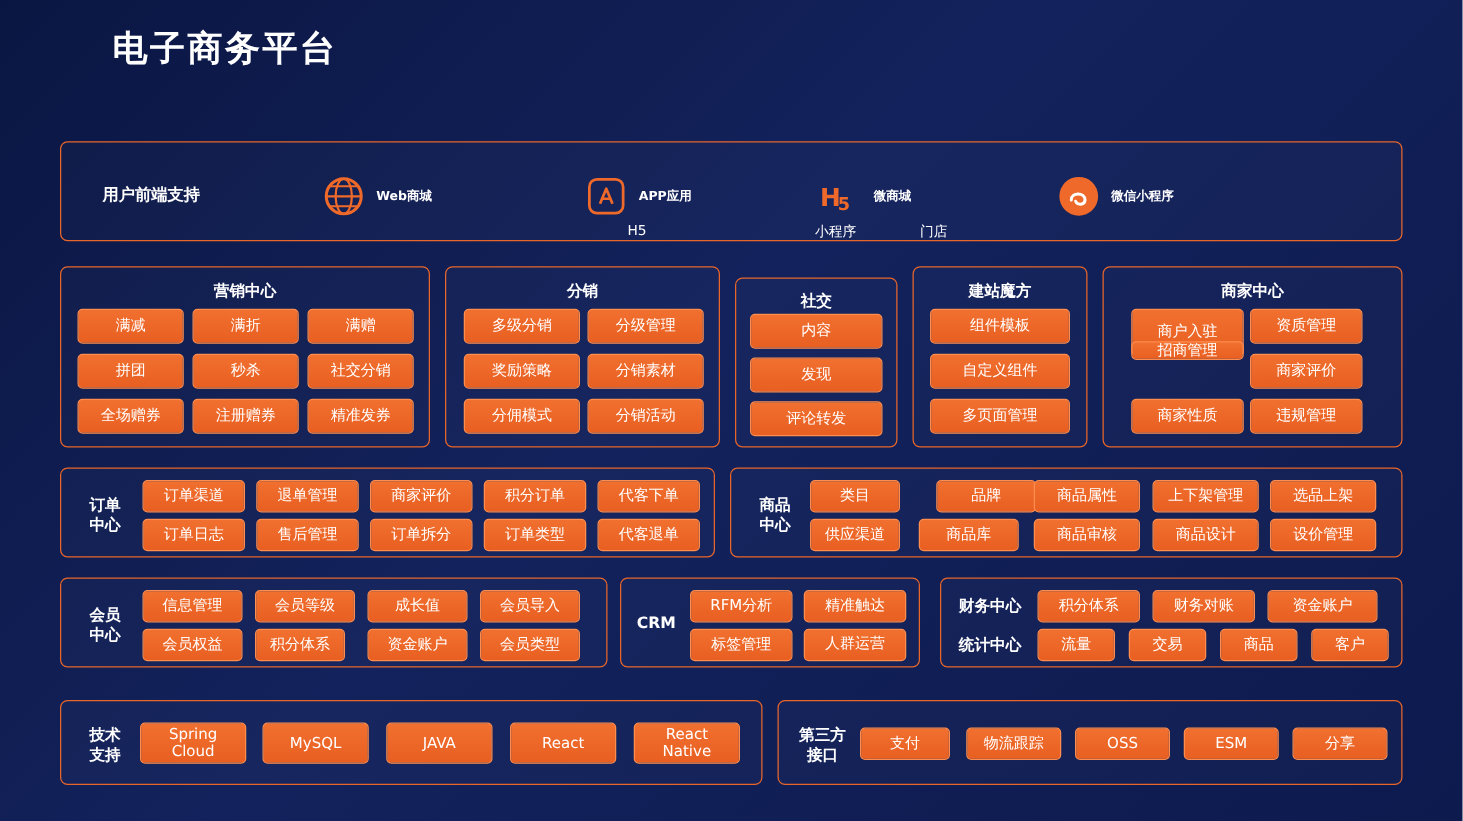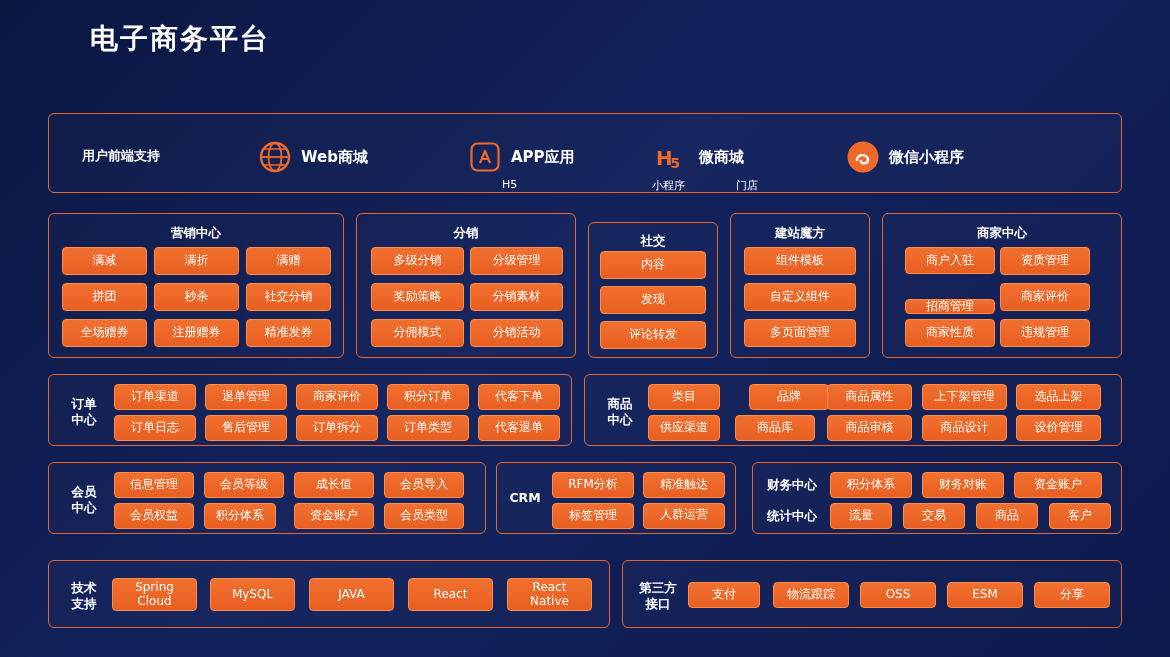--- a/index.html
+++ b/index.html
@@ -45,21 +45,21 @@
     line-height:1.15;
     padding:2px 4px;
     position:absolute;
   }
 
   
   #frontend-panel { left:48px; top:113px; width:1074px; height:80px; }
   #frontend-label { left:82px; top:147px; font-size:13px; font-weight:bold; }
   .fe-item { position:absolute; display:flex; align-items:center; }
   .fe-icon { width:34px; height:34px; margin-right:9px; display:flex; align-items:center; justify-content:center; }
-  .fe-text { font-size:15px; font-weight:bold; color:#fff; }
+  .fe-text { font-size:10px; font-weight:bold; color:#fff; }
   .fe-sub { position:absolute; font-size:11px; color:#fff; }
 
   
   #p-marketing { left:48px; top:213px; width:296px; height:145px; }
   #p-distrib   { left:356px; top:213px; width:220px; height:145px; }
   #p-social    { left:588px; top:222px; width:130px; height:136px; }
   #p-site      { left:730px; top:213px; width:140px; height:145px; }
   #p-merchant  { left:882px; top:213px; width:240px; height:145px; }
 
   
@@ -158,23 +158,23 @@
 <div class="chip" style="left:600px; top:321px; width:106px; height:28px;">评论转发</div>
 
 <div class="panel" id="p-site"></div>
 <div class="panel-title" style="left:730px; top:225px; width:140px;">建站魔方</div>
 <div class="chip" style="left:744px; top:247px; width:112px; height:28px;">组件模板</div>
 <div class="chip" style="left:744px; top:283px; width:112px; height:28px;">自定义组件</div>
 <div class="chip" style="left:744px; top:319px; width:112px; height:28px;">多页面管理</div>
 
 <div class="panel" id="p-merchant"></div>
 <div class="panel-title" style="left:882px; top:225px; width:240px;">商家中心</div>
-<div class="chip" style="left:905px; top:247px; width:90px; height:27px;">商户入驻</div>
+<div class="chip" style="left:905px; top:247px; width:90px; height:38px;">商户入驻</div>
 <div class="chip" style="left:1000px; top:247px; width:90px; height:28px;">资质管理</div>
-<div class="chip" style="left:905px; top:299px; width:90px; height:15px;">招商管理</div>
+<div class="chip" style="left:905px; top:273px; width:90px; height:15px;">招商管理</div>
 <div class="chip" style="left:1000px; top:283px; width:90px; height:28px;">商家评价</div>
 <div class="chip" style="left:905px; top:319px; width:90px; height:28px;">商家性质</div>
 <div class="chip" style="left:1000px; top:319px; width:90px; height:28px;">违规管理</div>
 
 <div class="panel" id="p-order"></div>
 <div class="side-label" style="position:absolute; left:58px; top:396px; width:52px;">
   <div>订单</div>
   <div>中心</div>
 </div>
 <div class="chip" style="left:114px; top:384px; width:82px; height:26px;">订单渠道</div>

